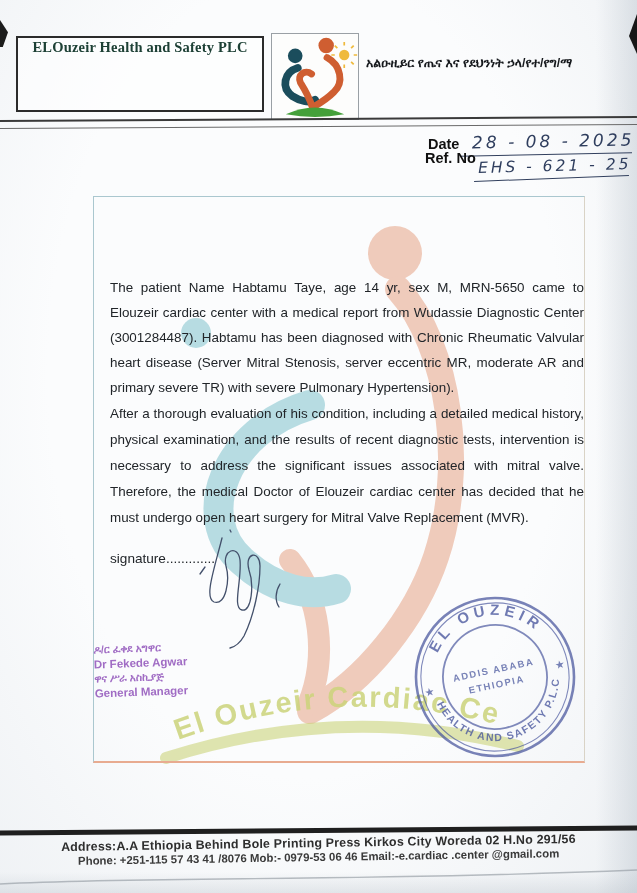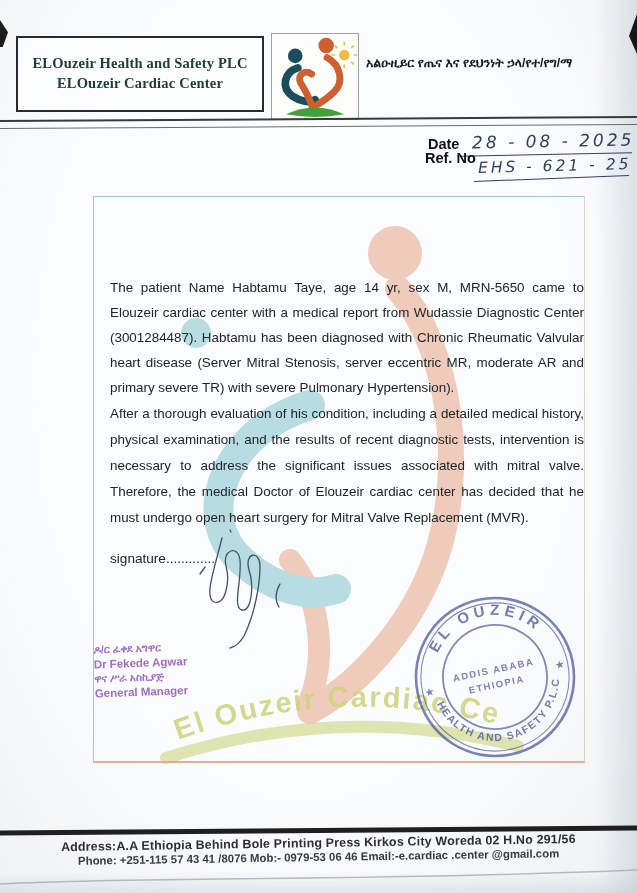--- a/index.html
+++ b/index.html
@@ -16,21 +16,21 @@
     background:linear-gradient(90deg, rgba(190,200,208,0), rgba(180,190,200,.40));}
   .bottom-shade{left:0;top:872px;width:637px;height:21px;
     background:linear-gradient(180deg, rgba(190,198,205,0), rgba(186,194,202,.35));}
   .corner-tl{left:0;top:20px;width:8px;height:27px;background:#1c1c1c;
     clip-path:polygon(0 0,100% 45%,35% 100%,0 100%);}
   .corner-tr{left:629px;top:14px;width:8px;height:40px;background:#161616;
     clip-path:polygon(100% 0,100% 100%,0 55%);}
 
   
   .org-box{left:16px;top:36px;width:244px;height:72px;border:2px solid #2b2b2b;
-    display:flex;flex-direction:column;align-items:center;justify-content:center;
+    display:flex;flex-direction:column;align-items:center;justify-content:flex-start;
     background:rgba(255,255,255,.5);}
   .org-box .l1,.org-box .l2{font-family:"Liberation Serif", serif;font-weight:bold;
     font-size:14.5px;line-height:1.35;color:#1d4035;letter-spacing:.2px;white-space:nowrap;}
   .logo-box{left:271px;top:33px;width:88px;height:87px;border:1px solid #9aa0a5;
     background:#fdfdfc;box-sizing:border-box;}
   .org-am{left:366px;top:52px;width:266px;text-align:left;font-weight:bold;
     font-size:12.5px;line-height:1.8;color:#15181c;}
 
   .header-rule{left:0;top:118px;width:637px;height:6px;
     border-top:2.5px solid #3a3a3a;border-bottom:1.5px solid #6a6a6a;
@@ -106,21 +106,20 @@
         <path id="wmArc" d="M 28,80 Q 190,20 360,68"></path>
       </defs>
     <path d="M 16,98 Q 190,42 368,86" stroke-width="12" fill="none" stroke-linecap="round" opacity="0.6" stroke="#ccd47b"></path>
     <text font-family="Liberation Sans, sans-serif" font-weight="bold" font-size="29" letter-spacing="2" opacity="0.85" fill="#ccd47b">
       <textPath href="#wmArc">El Ouzeir Cardiac Ce</textPath>
     </text>
   </svg>
 
   <div class="abs org-box">
     <div class="l1">ELOuzeir Health and Safety PLC</div>
-    <div class="l2">ELOuzeir Cardiac Center</div>
   </div>
 
   <div class="abs logo-box">
     <svg width="86" height="85" viewBox="0 0 100 98">
       <g stroke="#efba3d">
         <circle cx="84" cy="24" r="6" stroke="none" fill="#efba3d"></circle>
         <path d="M 84,13 V 9 M 84,35 V 39 M 73,24 H 69 M 95,24 H 99 M 76,16 L 73,13 M 92,16 L 95,13 M 76,32 L 73,35 M 92,32 L 95,35" stroke-width="2" fill="none"></path>
       </g>
       <g fill="none" stroke-linecap="round" stroke="#1b4d5c">
         <circle cx="27" cy="25" r="8.5" stroke="none" fill="#1b4d5c"></circle>

